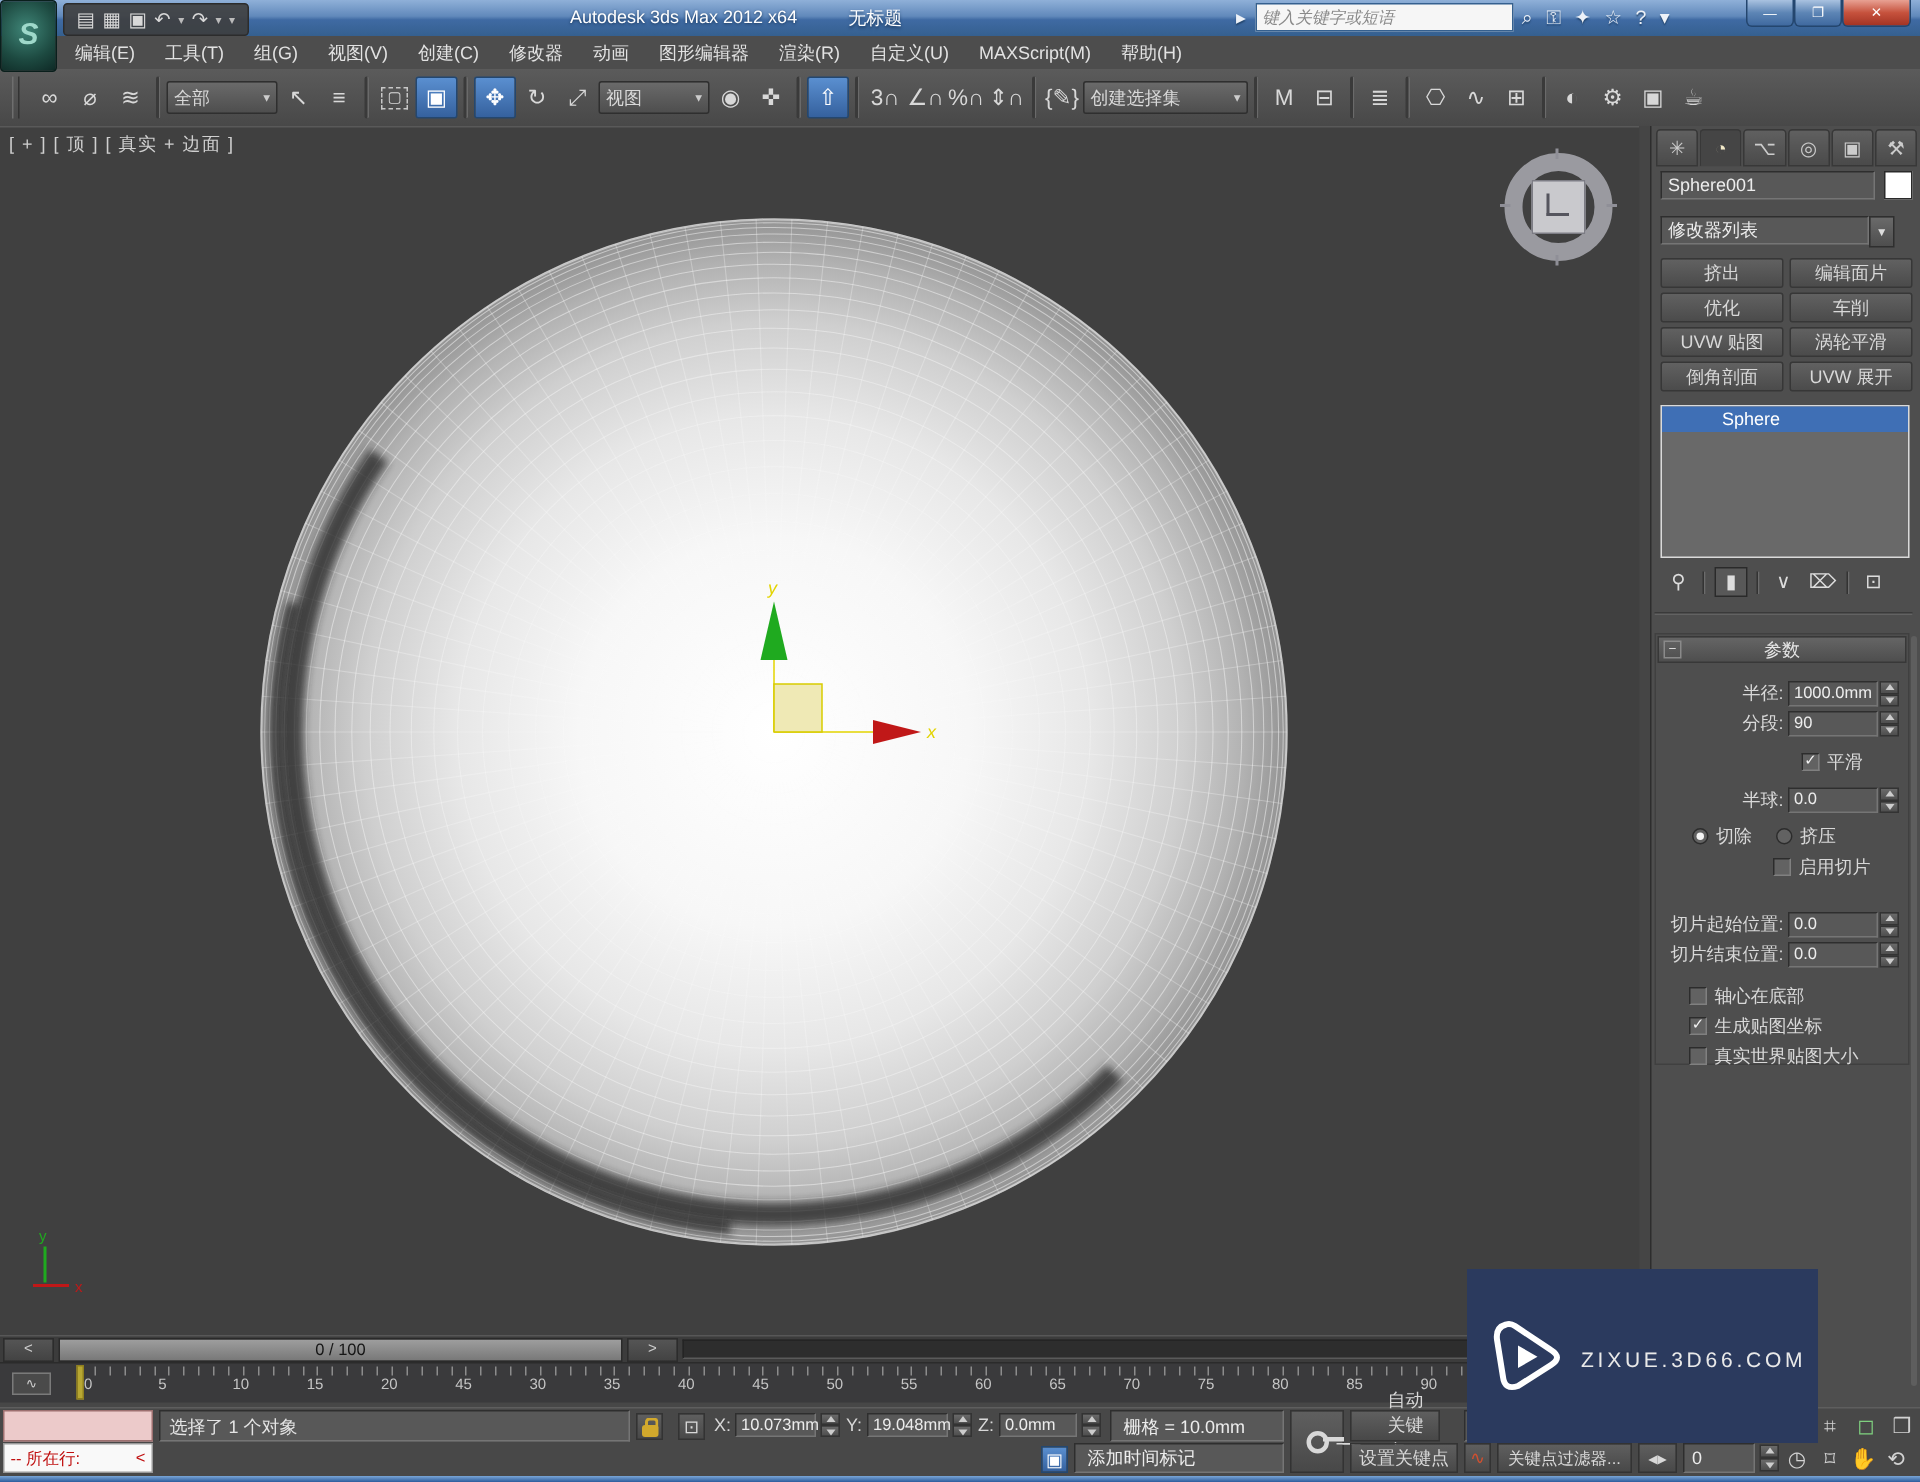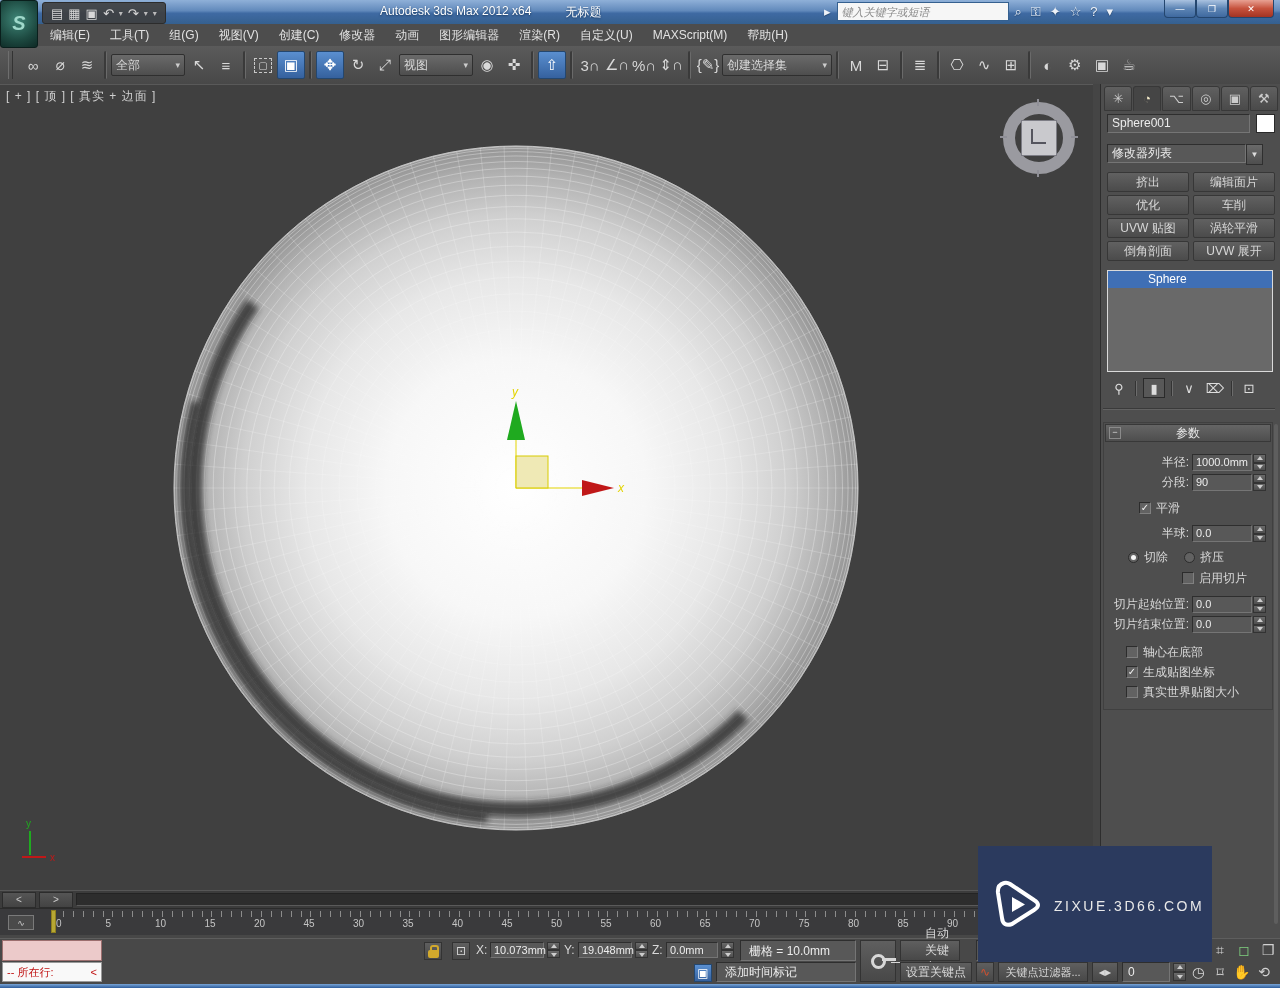--- a/index.html
+++ b/index.html
@@ -509,21 +509,21 @@
           </span>
       </div>
       <div class="prow" style="margin-top:3px;">
         <span class="plab">分段:</span>
         <span class="nfield sunken">90</span>
         <span class="spin">
             <i class="up"></i>
             <i class="dn"></i>
           </span>
       </div>
-      <div class="crow" style="margin:9px 0 0 35px;">
+      <div class="crow" style="margin:9px 0 0 97px;">
         <span class="chk on"></span>
         <span>平滑</span>
       </div>
       <div class="prow" style="margin-top:9px;">
         <span class="plab">半球:</span>
         <span class="nfield sunken">0.0</span>
         <span class="spin">
             <i class="up"></i>
             <i class="dn"></i>
           </span>
@@ -535,21 +535,21 @@
         </span>
         <span style="display:flex;align-items:center;">
           <span class="rad"></span>
           <span>挤压</span>
         </span>
       </div>
       <div class="crow" style="margin:5px 0 0 78px;">
         <span class="chk"></span>
         <span>启用切片</span>
       </div>
-      <div class="prow" style="margin-top:10px;">
+      <div class="prow" style="margin-top:22px;">
         <span class="plab">切片起始位置:</span>
         <span class="nfield sunken">0.0</span>
         <span class="spin">
             <i class="up"></i>
             <i class="dn"></i>
           </span>
       </div>
       <div class="prow" style="margin-top:3px;">
         <span class="plab">切片结束位置:</span>
         <span class="nfield sunken">0.0</span>
@@ -569,20 +569,21 @@
       <div class="crow" style="margin:4px 0 0 22px;">
         <span class="chk"></span>
         <span>真实世界贴图大小</span>
       </div>
     </div>
   </div>
   <div id="pscroll"></div>
 
   <div id="timeslider">
     <span class="tsbtn">&lt;</span>
+    <span id="tshandle">0 / 100</span>
     <span class="tsbtn">&gt;</span>
     <span id="tsgroove"></span>
   </div>
 
   <div id="trackbar">
     <span id="mcicon">∿</span>
     <div id="ruler">
         <i class="tick" style="left: 53px;"></i>
         <b class="tnum" style="left: 56px;">0</b>
         <i class="tick" style="left: 62.9px;"></i>
@@ -708,20 +709,21 @@
         <s class="tmarker" style="left: 51px;"></s>
       </div>
   </div>
 
   <div id="bottombar">
     <div class="bb" id="mlpink"></div>
     <div class="bb" id="mlwhite">
       <span>-- 所在行:</span>
       <span>&lt;</span>
     </div>
+    <div class="bb sunken" id="statbox">选择了 1 个对象</div>
     <div class="bb raised" style="left:424px;top:3px;width:18px;height:18px;">
         <span class="icon-lock"></span>
       </div>
     <div class="bb raised" style="left:452px;top:3px;width:18px;height:18px;">⊡</div>
     <span class="bb" style="left:476px;top:4px;">X:</span>
     <span class="bb sunken" style="left:490px;top:3px;width:54px;height:16px;padding:0 3px;font-size:11px;line-height:15px;">10.073mm</span>
     <span class="spin bb" style="left:546px;top:3px;height:16px;">
         <i class="up"></i>
         <i class="dn"></i>
       </span>

